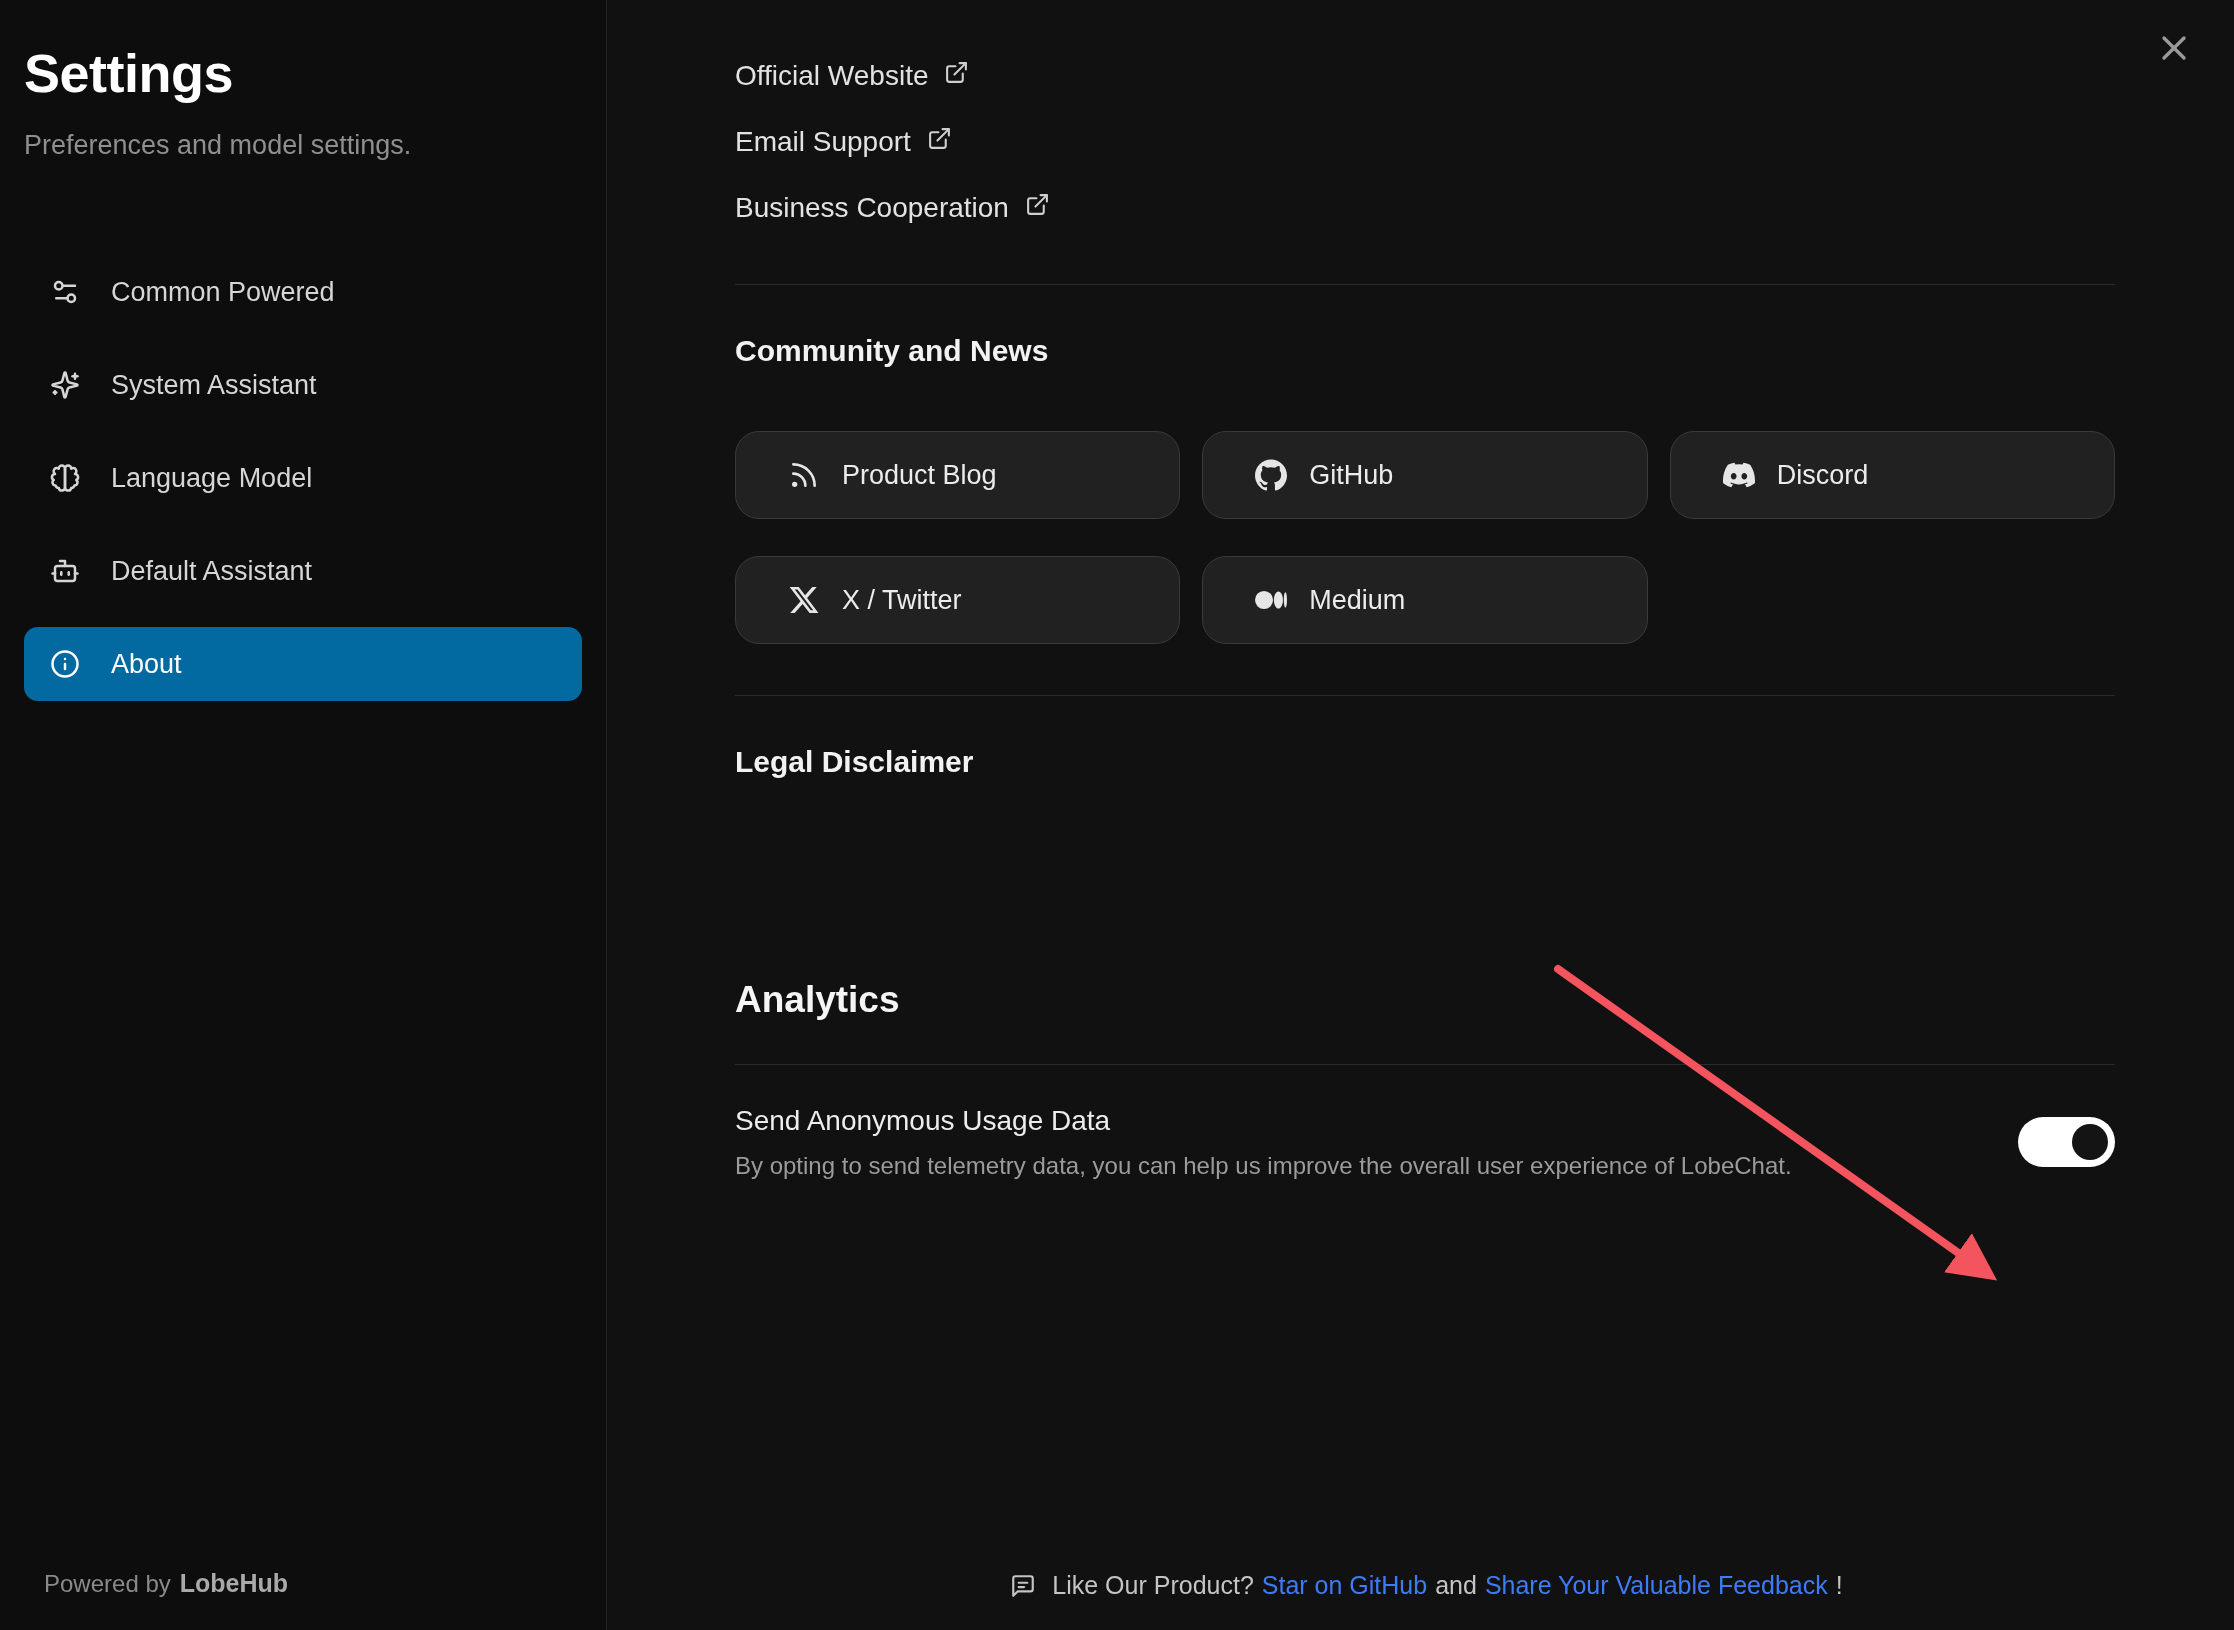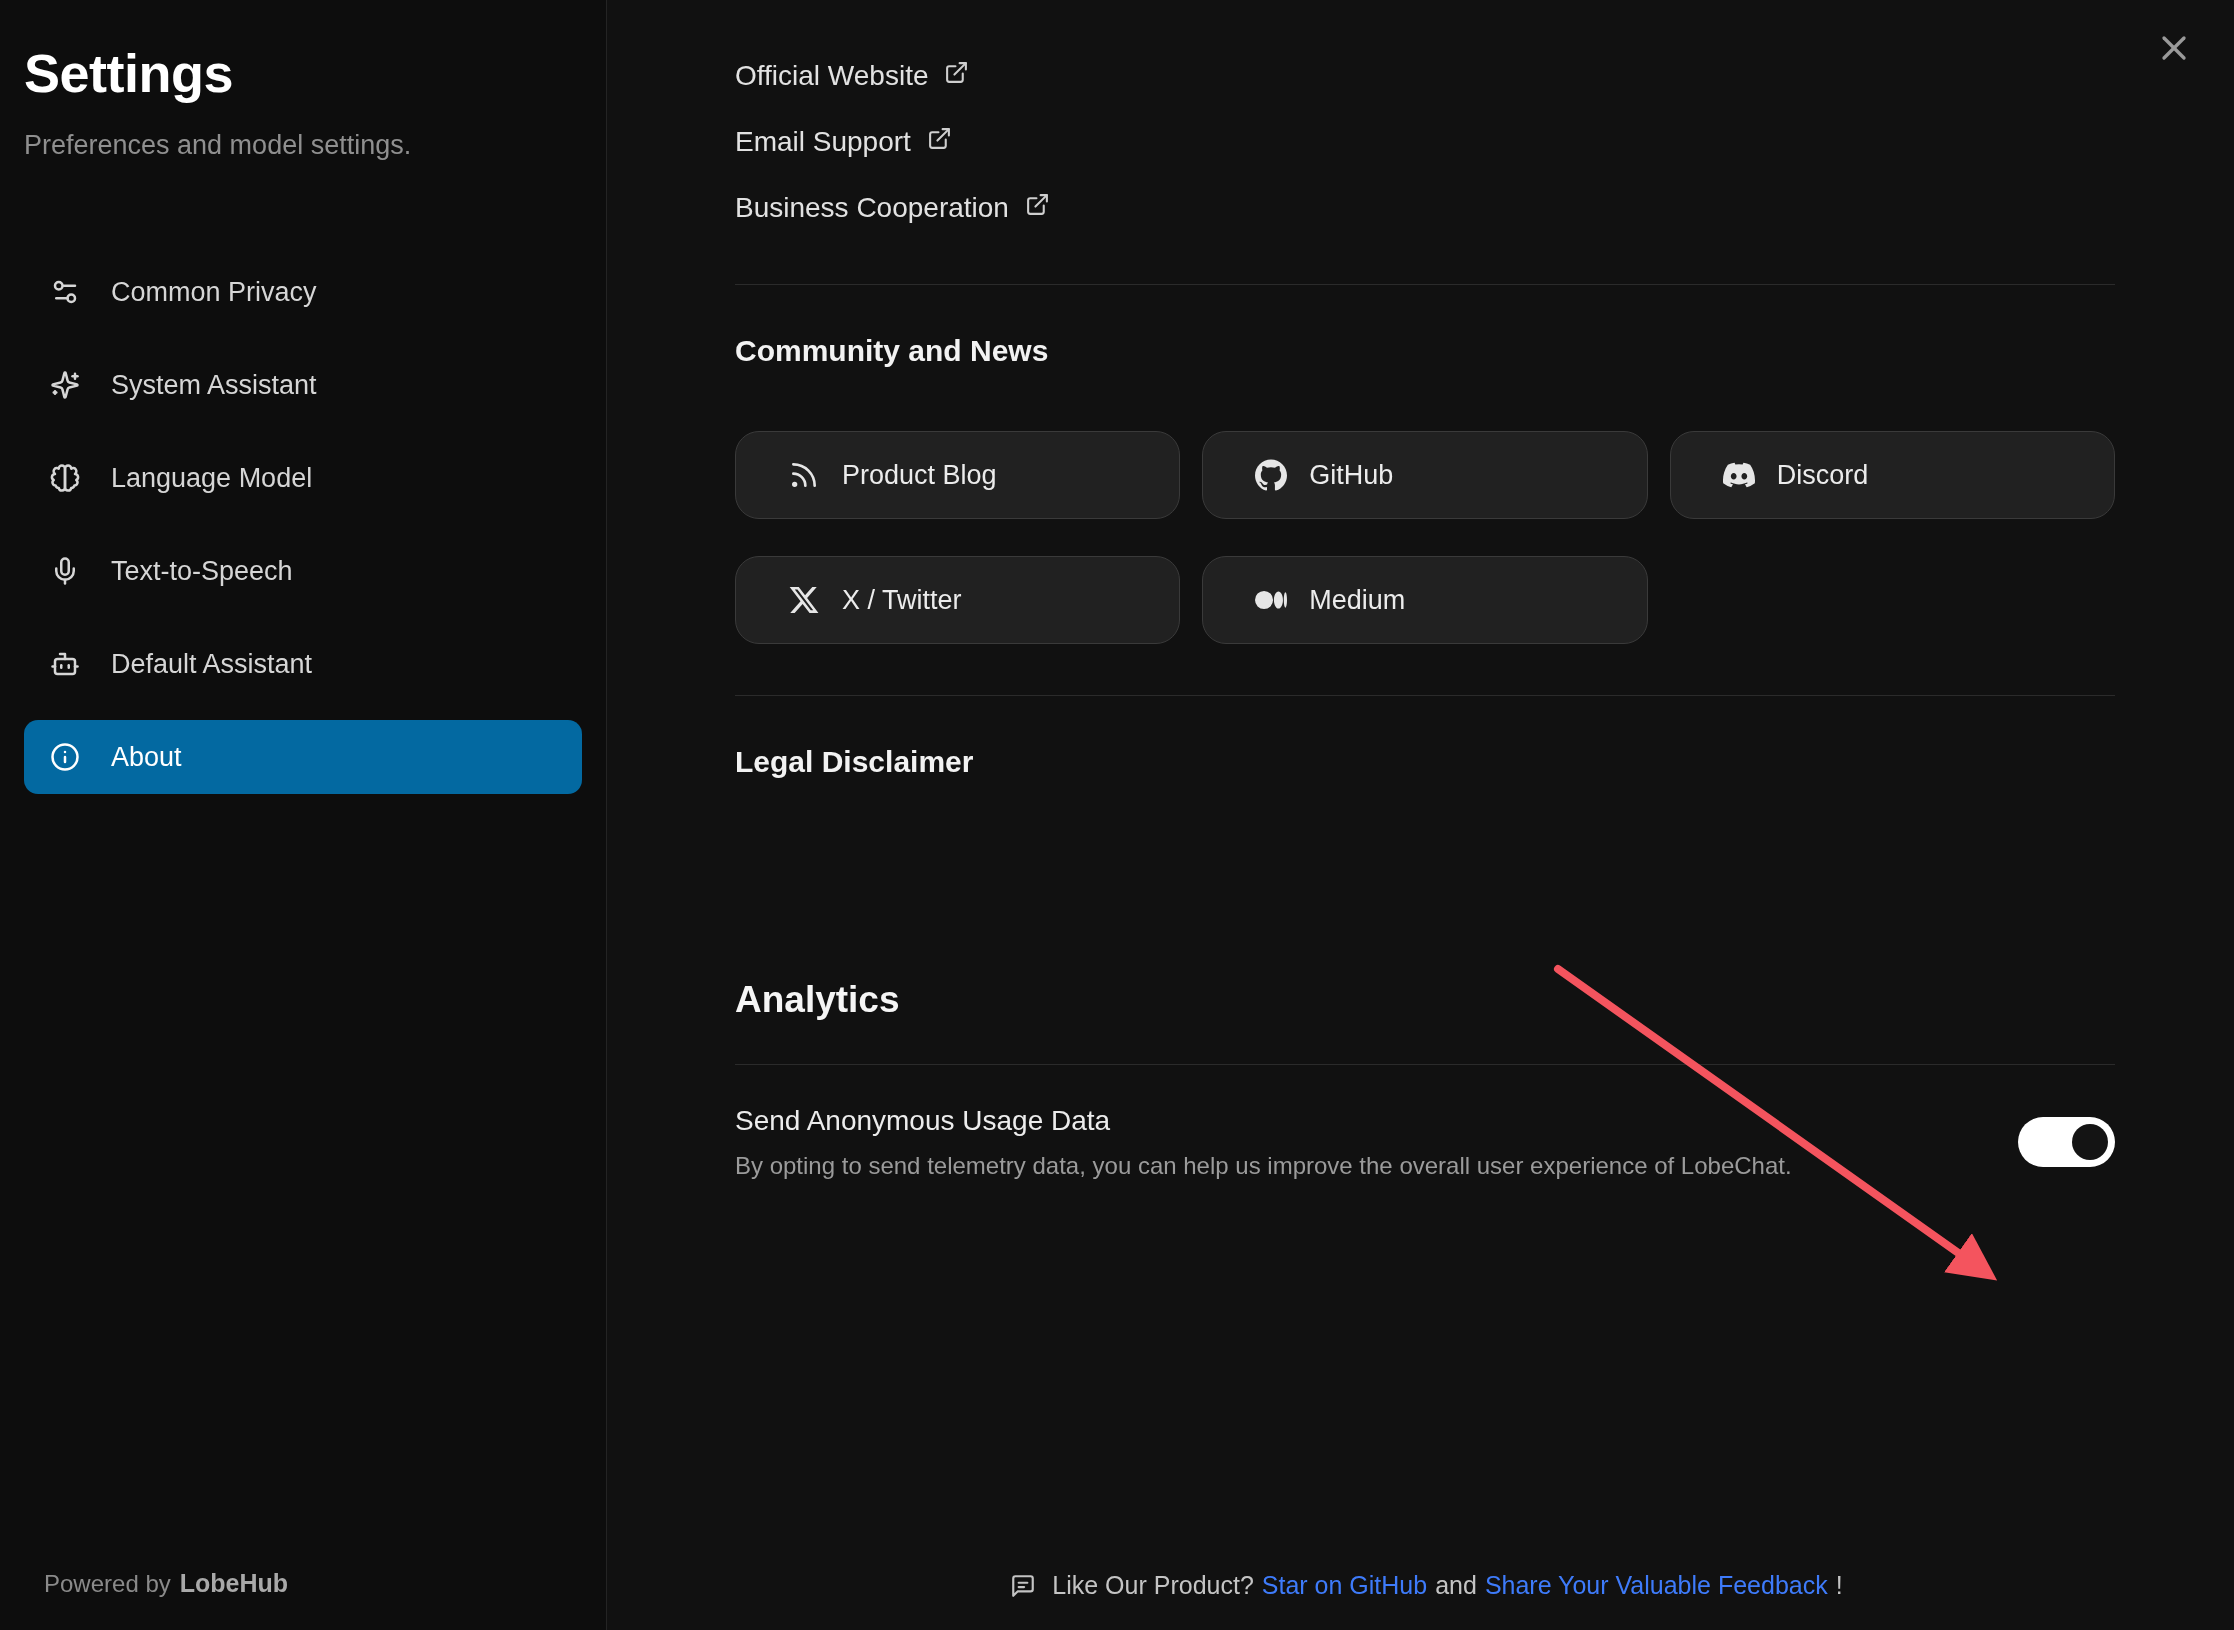--- a/index.html
+++ b/index.html
@@ -118,46 +118,38 @@
     </div>
 
     <nav class="nav">
       <div class="nav-item">
         <svg class="icon-stroke" viewBox="0 0 24 24">
             <path d="M20 7h-9"></path>
             <path d="M14 17H5"></path>
             <circle cx="17" cy="17" r="3"></circle>
             <circle cx="7" cy="7" r="3"></circle>
           </svg>
-        <span>Common Privacy</span>
+        <span>Common Powered</span>
       </div>
       <div class="nav-item">
         <svg class="icon-stroke" viewBox="0 0 24 24">
             <path d="M9.937 15.5A2 2 0 0 0 8.5 14.063l-6.135-1.582a.5.5 0 0 1 0-.962L8.5 9.936A2 2 0 0 0 9.937 8.5l1.582-6.135a.5.5 0 0 1 .963 0L14.063 8.5A2 2 0 0 0 15.5 9.937l6.135 1.581a.5.5 0 0 1 0 .964L15.5 14.063a2 2 0 0 0-1.437 1.437l-1.582 6.135a.5.5 0 0 1-.963 0z"></path>
             <path d="M20 3v4"></path>
             <path d="M22 5h-4"></path>
             <path d="M4 17v2"></path>
             <path d="M5 18H3"></path>
           </svg>
         <span>System Assistant</span>
       </div>
       <div class="nav-item">
         <svg class="icon-stroke" viewBox="0 0 24 24">
             <path d="M9.5 2A2.5 2.5 0 0 1 12 4.5v15a2.5 2.5 0 0 1-4.96.44A2.5 2.5 0 0 1 4.5 18 2.5 2.5 0 0 1 3 13.5a2.5 2.5 0 0 1 1-4.77A2.5 2.5 0 0 1 7 4.5 2.5 2.5 0 0 1 9.5 2Z"></path>
             <path d="M14.5 2A2.5 2.5 0 0 0 12 4.5v15a2.5 2.5 0 0 0 4.96.44A2.5 2.5 0 0 0 19.5 18a2.5 2.5 0 0 0 1.5-4.5 2.5 2.5 0 0 0-1-4.77A2.5 2.5 0 0 0 17 4.5 2.5 2.5 0 0 0 14.5 2Z"></path>
           </svg>
         <span>Language Model</span>
-      </div>
-      <div class="nav-item">
-        <svg class="icon-stroke" viewBox="0 0 24 24">
-            <path d="M12 2a3 3 0 0 0-3 3v7a3 3 0 0 0 6 0V5a3 3 0 0 0-3-3Z"></path>
-            <path d="M19 10v2a7 7 0 0 1-14 0v-2"></path>
-            <line x1="12" x2="12" y1="19" y2="22"></line>
-          </svg>
-        <span>Text-to-Speech</span>
       </div>
       <div class="nav-item">
         <svg class="icon-stroke" viewBox="0 0 24 24">
             <path d="M12 8V4H8"></path>
             <rect width="16" height="12" x="4" y="8" rx="2"></rect>
             <path d="M2 14h2"></path>
             <path d="M20 14h2"></path>
             <path d="M15 13v2"></path>
             <path d="M9 13v2"></path>
           </svg>

